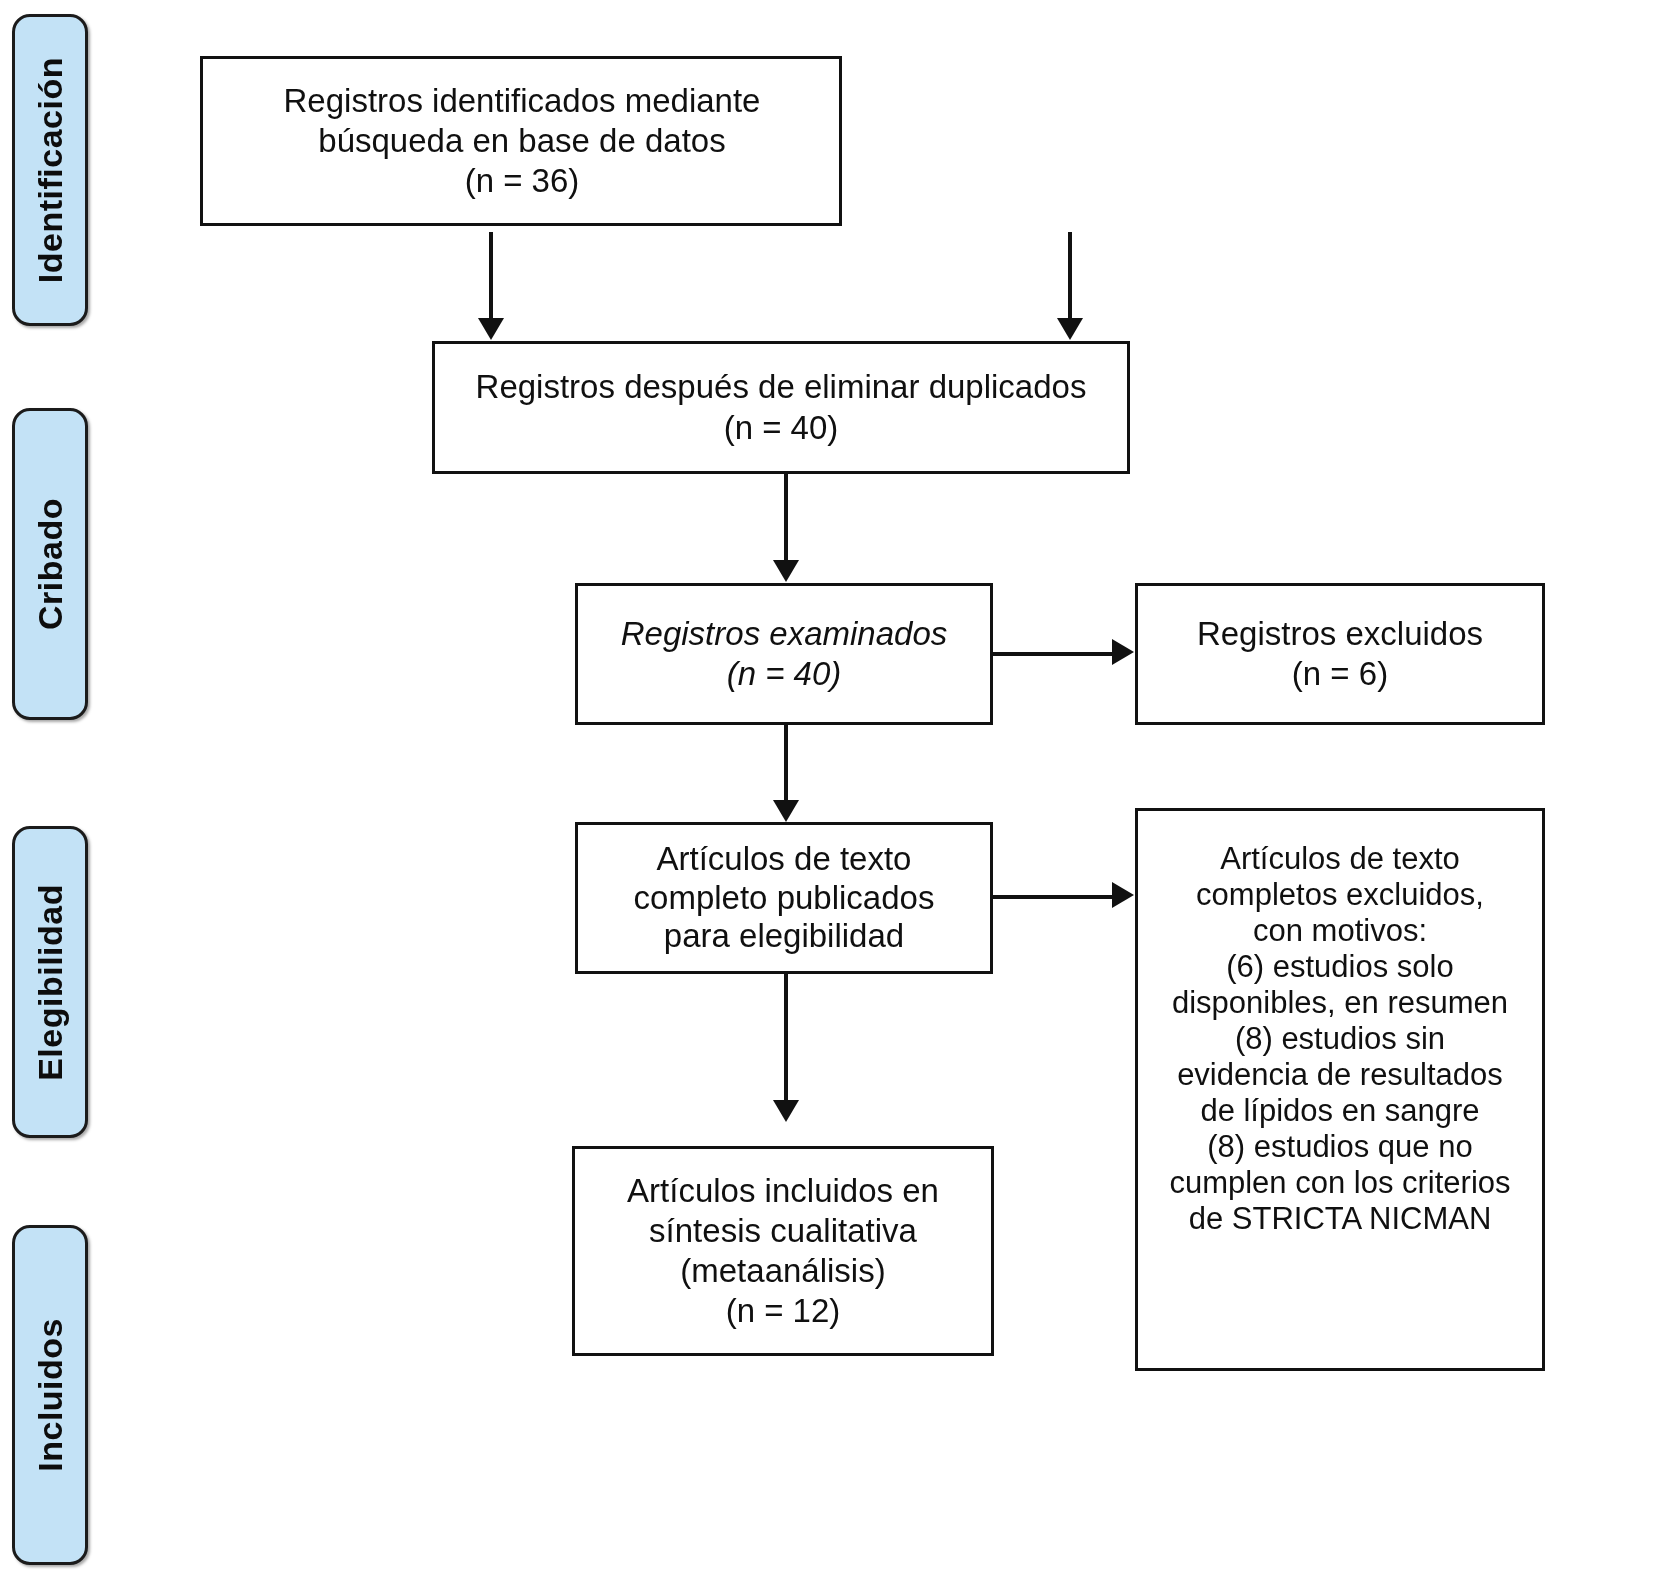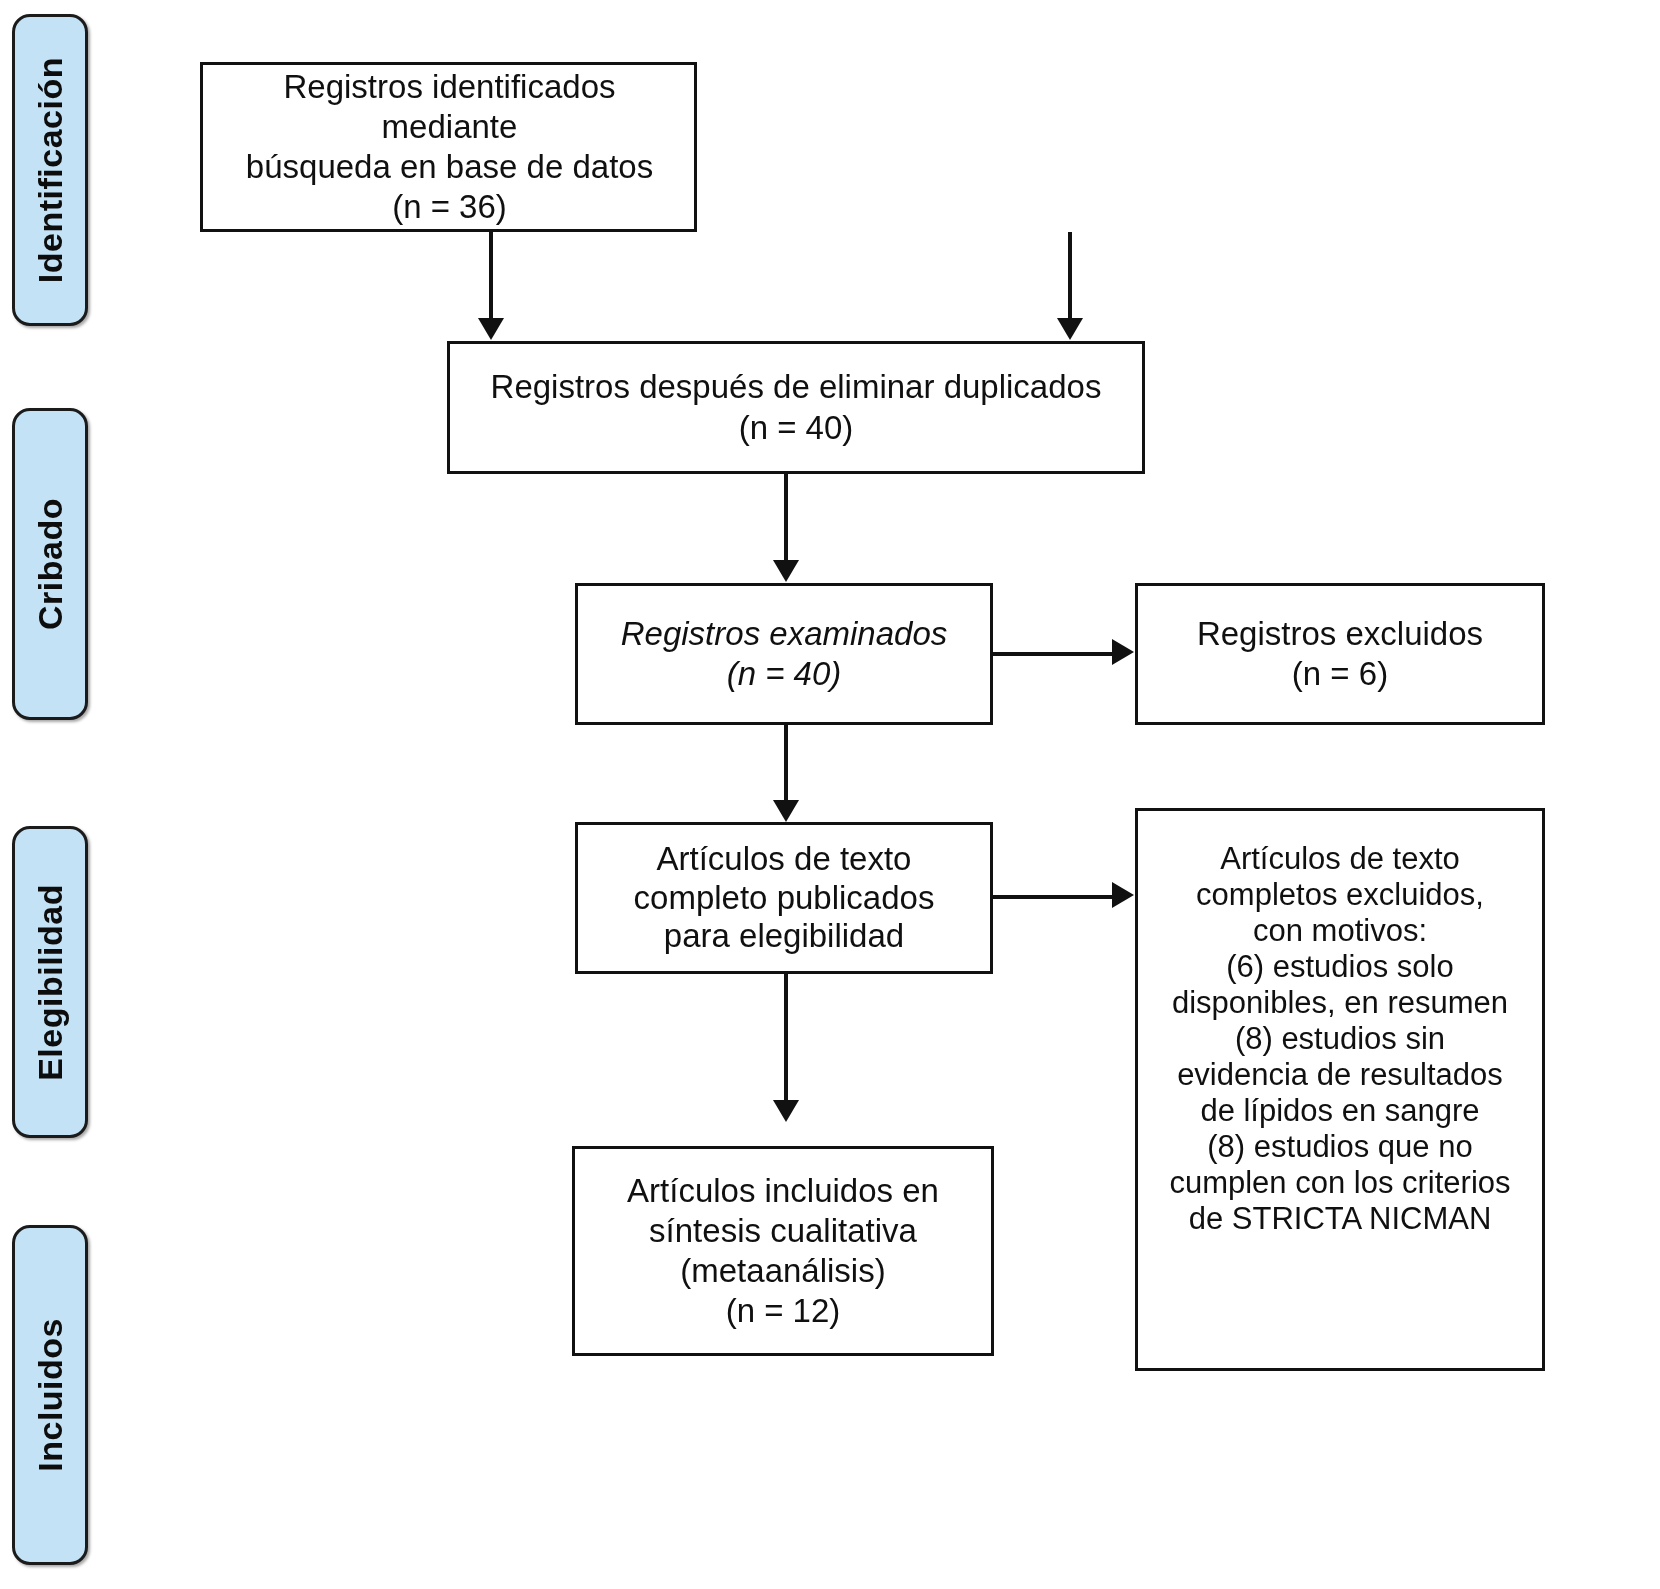--- a/index.html
+++ b/index.html
@@ -108,34 +108,34 @@
   </div>
 
   <div class="stage" style="left:12px; top:826px; width:76px; height:312px;">
     <span class="stage-label">Elegibilidad</span>
   </div>
 
   <div class="stage" style="left:12px; top:1225px; width:76px; height:340px;">
     <span class="stage-label">Incluidos</span>
   </div>
 
-  <div class="box" style="left:200px; top:62px; width:497px; height:170px;padding-left:12px;">
+  <div class="box" style="left:200px; top:56px; width:642px; height:170px;padding-left:12px;">
     <div class="box-text">Registros identificados mediante
 búsqueda en base de datos
 (n = 36)</div>
   </div>
 
 
   <div class="vline" style="left:489px; top:232px; height:88px;"></div>
   <div class="arrow-down" style="left:478px; top:318px;"></div>
 
   <div class="vline" style="left:1068px; top:232px; height:88px;"></div>
   <div class="arrow-down" style="left:1057px; top:318px;"></div>
 
-  <div class="box" style="left:447px; top:341px; width:698px; height:133px;">
+  <div class="box" style="left:432px; top:341px; width:698px; height:133px;">
     <div class="box-text">Registros después de eliminar duplicados
 (n = 40)</div>
   </div>
 
   <div class="vline" style="left:784px; top:474px; height:88px;"></div>
   <div class="arrow-down" style="left:773px; top:560px;"></div>
 
   <div class="box" style="left:575px; top:583px; width:418px; height:142px;font-style:italic;">
     <div class="box-text">Registros examinados
 (n = 40)</div>

